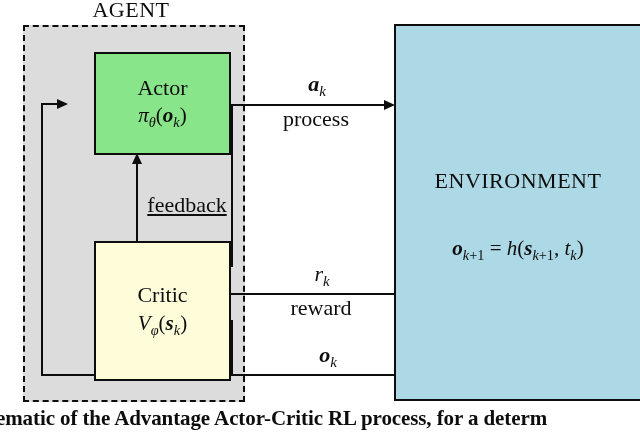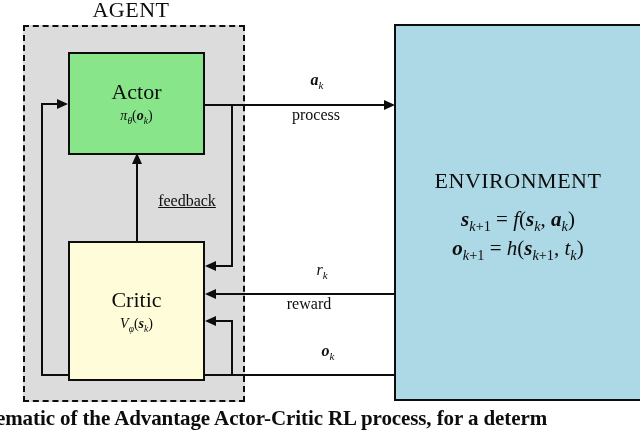--- a/index.html
+++ b/index.html
@@ -2,29 +2,29 @@
 <html><head>
 <meta charset="utf-8">
 <style>
   html,body{margin:0;padding:0;background:#ffffff;}
   .stage{
     position:relative;width:640px;height:442px;overflow:hidden;background:#ffffff;
     font-family:"Liberation Serif","DejaVu Serif",serif;color:#0d0d0d;
   }
   .box{position:absolute;border:2px solid #0d0d0d;box-sizing:border-box;}
   .agent-region{background:#dcdcdc;border:2px dashed #0d0d0d;z-index:1;}
-  .node{z-index:3;display:flex;flex-direction:column;align-items:center;justify-content:center;gap:4px;}
+  .node{z-index:3;display:flex;flex-direction:column;align-items:center;justify-content:center;gap:4px;margin-left:26px;}
   .node .title{font-size:22px;line-height:1.1;}
-  .node .formula{font-size:14px;line-height:1.1;}
+  .node .formula{font-size:21px;line-height:1.1;}
   .line{position:absolute;background:#0d0d0d;z-index:2;}
   .arrow{position:absolute;width:0;height:0;z-index:2;}
   .arrow.right{border-top:5px solid transparent;border-bottom:5px solid transparent;border-left:11px solid #0d0d0d;}
   .arrow.left{border-top:5px solid transparent;border-bottom:5px solid transparent;border-right:11px solid #0d0d0d;}
   .arrow.up{border-left:5px solid transparent;border-right:5px solid transparent;border-bottom:11px solid #0d0d0d;}
-  .lbl{position:absolute;z-index:4;font-size:16px;line-height:1.05;white-space:nowrap;}
+  .lbl{position:absolute;z-index:4;font-size:22px;line-height:1.05;white-space:nowrap;}
   .lbl.center{transform:translateX(-50%);}
   .caps{font-size:22px;letter-spacing:0.5px;}
   sub{font-size:0.68em;}
   .env-text{position:absolute;left:0;width:100%;text-align:center;z-index:4;}
   .caption{
     position:absolute;left:-4px;top:406px;width:700px;overflow:hidden;
     font-size:21px;font-weight:bold;letter-spacing:-0.1px;white-space:nowrap;z-index:5;
   }
 </style>
 </head>
@@ -58,29 +58,28 @@
     <div class="formula"><i>π</i><sub><i>θ</i></sub>(<b><i>o</i></b><sub><i>k</i></sub>)</div>
   </div>
 
   <div class="box node" style="left:68px;top:241px;width:137px;height:140px;background:#fffcda;">
     <div class="title">Critic</div>
     <div class="formula"><i>V</i><sub><i>φ</i></sub>(<b><i>s</i></b><sub><i>k</i></sub>)</div>
   </div>
 
   <div class="box" style="left:394px;top:24px;width:248px;height:377px;background:#add8e6;z-index:3;">
     <div class="env-text caps" style="top:142px;">ENVIRONMENT</div>
-    <div class="env-text" style="top:181px;font-size:21px;"><b><i>s</i></b><sub><i>k</i>+1</sub> = <i>f</i>(<b><i>s</i></b><sub><i>k</i></sub>, <b><i>a</i></b><sub><i>k</i></sub>)</div>
     <div class="env-text" style="top:210px;font-size:21px;"><b><i>o</i></b><sub><i>k</i>+1</sub> = <i>h</i>(<b><i>s</i></b><sub><i>k</i>+1</sub>, <i>t</i><sub><i>k</i></sub>)</div>
   </div>
 
   <div class="lbl center" style="left:317px;top:72px;"><b><i>a</i></b><sub><i>k</i></sub></div>
   <div class="lbl center" style="left:316px;top:107px;">process</div>
 
   <div class="lbl center" style="left:322px;top:262px;"><i>r</i><sub><i>k</i></sub></div>
-  <div class="lbl center" style="left:309px;top:296px;">reward</div>
+  <div class="lbl center" style="left:321px;top:296px;">reward</div>
 
   <div class="lbl center" style="left:328px;top:343px;"><b><i>o</i></b><sub><i>k</i></sub></div>
 
   <div class="lbl center" style="left:187px;top:193px;text-decoration:underline;">feedback</div>
 
   <div class="caption">ematic of the Advantage Actor-Critic RL process, for a determ</div>
 
 </div>
 
 </body></html>

